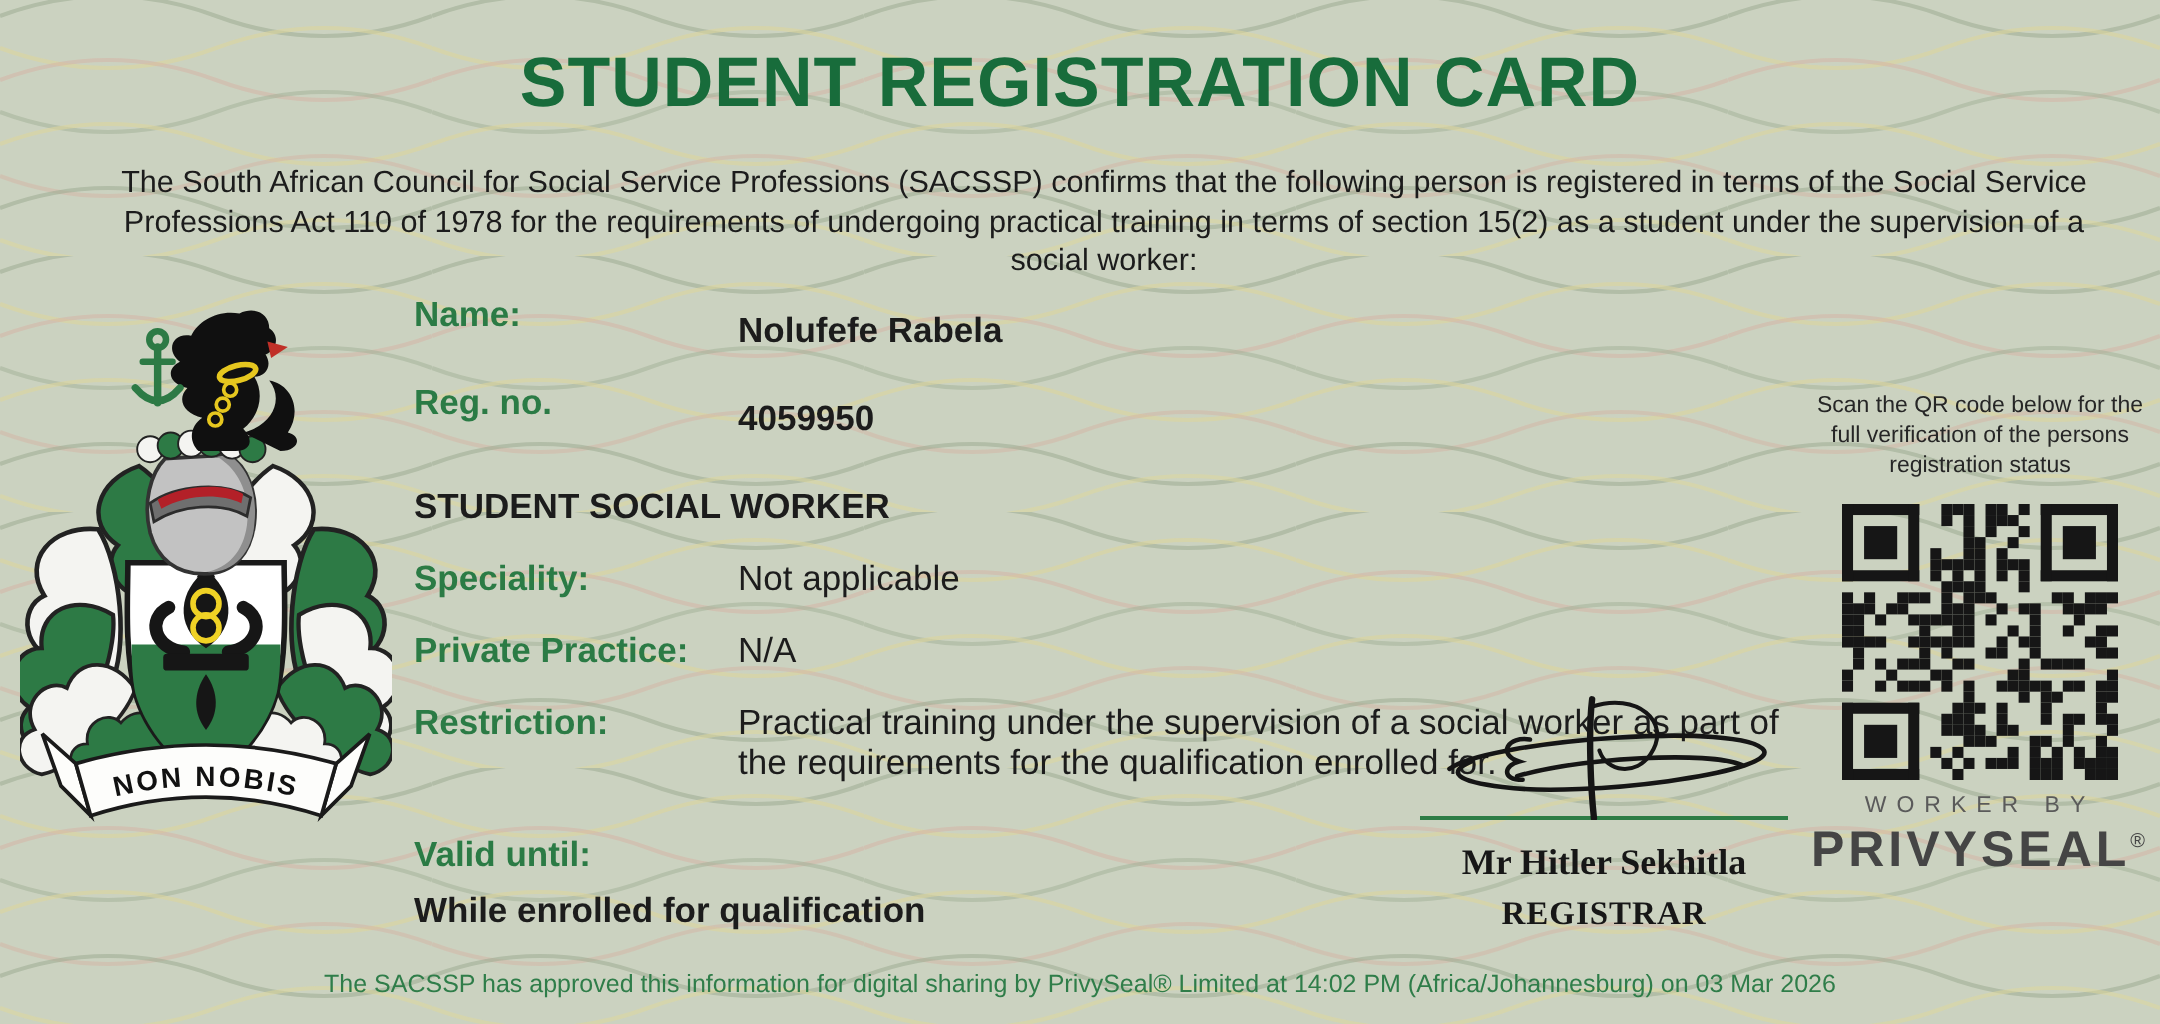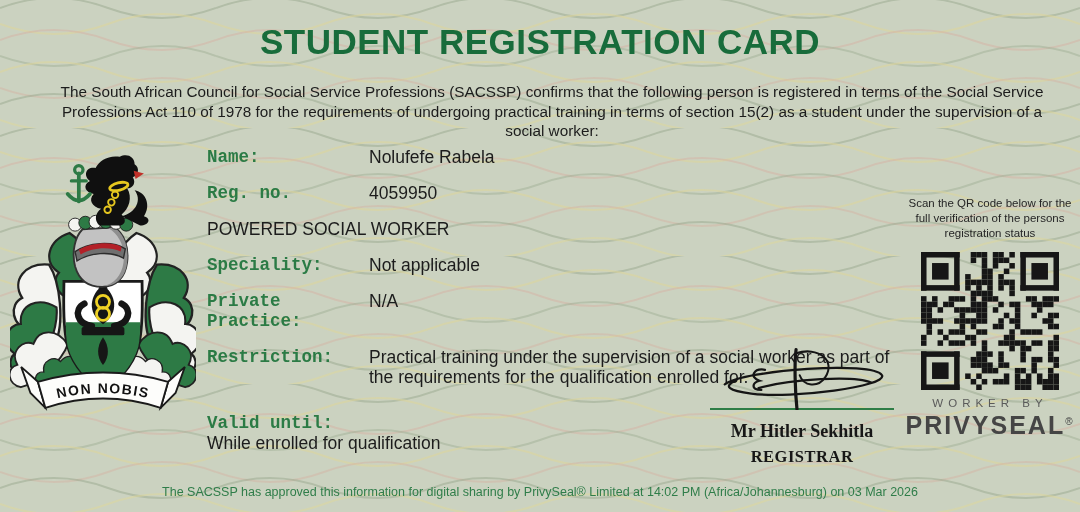--- a/index.html
+++ b/index.html
@@ -19,23 +19,23 @@
     color:#186c3b;
   }
   .intro{
     position:absolute;top:70px;left:32px;width:1016px;
     margin:12px;text-align:center;
     font-size:15.3px;line-height:19.5px;color:#1c1c1c;
   }
   .crest{position:absolute;left:10px;top:140px;width:186px;height:279px;}
   .fields{position:absolute;left:207px;top:147px;width:710px;}
   .frow{display:flex;align-items:flex-start;margin-bottom:16px;line-height:20px;}
-  .flabel{flex:none;width:162px;font-size:17.5px;font-weight:bold;color:#2b7b45;font-family:Liberation Mono, monospace;}
+  .flabel{flex:none;width:162px;font-size:17.5px;font-weight:bold;color:#2b7b45;}
   .fvalue{font-size:17.5px;color:#1c1c1c;}
-  .fvalue.strong{font-weight:normal;}
+  .fvalue.strong{font-weight:bold;margin-top:8px;}
   .fvalue.wrap{max-width:555px;}
   .frow.vspace{margin-top:26px;flex-direction:column;}
   .signature{position:absolute;left:698px;top:346px;width:208px;text-align:center;}
   .sigsvg{display:block;margin:0 auto;width:196px;height:64px;}
   .sigline{width:184px;margin:-2px auto 0;border-top:2px solid #2e7d46;}
   .signame{margin-top:11px;font-family:"Liberation Serif",serif;font-weight:bold;font-size:18px;color:#171717;}
   .sigrole{margin-top:5px;font-family:"Liberation Serif",serif;font-weight:bold;font-size:16.5px;letter-spacing:.5px;color:#171717;}
   .qrcol{position:absolute;left:903px;top:196px;width:174px;text-align:center;}
   .qrnote{font-size:11.5px;line-height:15px;color:#262626;}
   .qrsvg{display:block;margin:11px auto 7px;width:138px;height:138px;}
@@ -159,21 +159,21 @@
   <div class="fields">
     <div class="frow">
       <span class="flabel">Name:</span>
       <span class="fvalue strong">Nolufefe Rabela</span>
     </div>
     <div class="frow">
       <span class="flabel">Reg. no.</span>
       <span class="fvalue strong">4059950</span>
     </div>
     <div class="frow">
-      <span class="fvalue strong">POWERED SOCIAL WORKER</span>
+      <span class="fvalue strong">STUDENT SOCIAL WORKER</span>
     </div>
     <div class="frow">
       <span class="flabel">Speciality:</span>
       <span class="fvalue">Not applicable</span>
     </div>
     <div class="frow">
       <span class="flabel">Private Practice:</span>
       <span class="fvalue">N/A</span>
     </div>
     <div class="frow">

